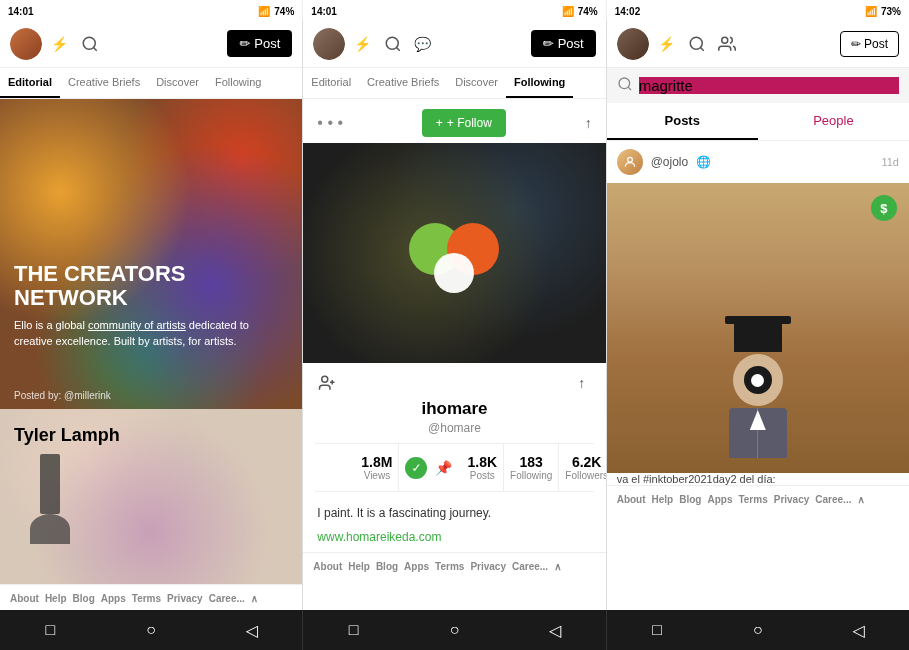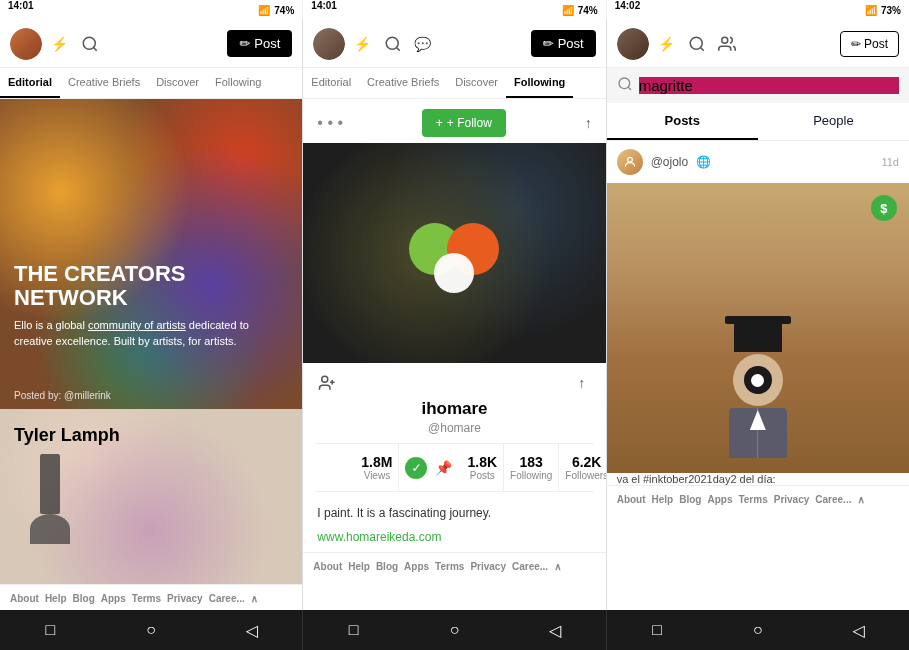--- a/index.html
+++ b/index.html
@@ -15,22 +15,23 @@
 
     
     .status-bars {
       display: flex;
       height: 20px;
       background: #fff;
     }
     .status-bar {
       flex: 1;
       display: flex;
+      align-items: center;
       justify-content: space-between;
-      padding: 0 8px;
+      padding: 11px 8px;
       font-size: 10px;
       font-weight: 600;
       background: #fff;
     }
     .status-bar:nth-child(2) {
       border-left: 1px solid #eee;
       border-right: 1px solid #eee;
     }
     .status-right {
       display: flex;
@@ -429,21 +430,21 @@
     .search-tabs {
       display: flex;
       border-bottom: 1px solid #eee;
     }
     .search-tab {
       flex: 1;
       text-align: center;
       padding: 10px;
       font-size: 13px;
       cursor: pointer;
-      color: #0f172a;
+      color: #be185d;
       border-bottom: 2px solid transparent;
     }
     .search-tab.active {
       color: #000;
       font-weight: 600;
       border-bottom: 2px solid #000;
     }
 
     .search-result {
       flex: 1;

